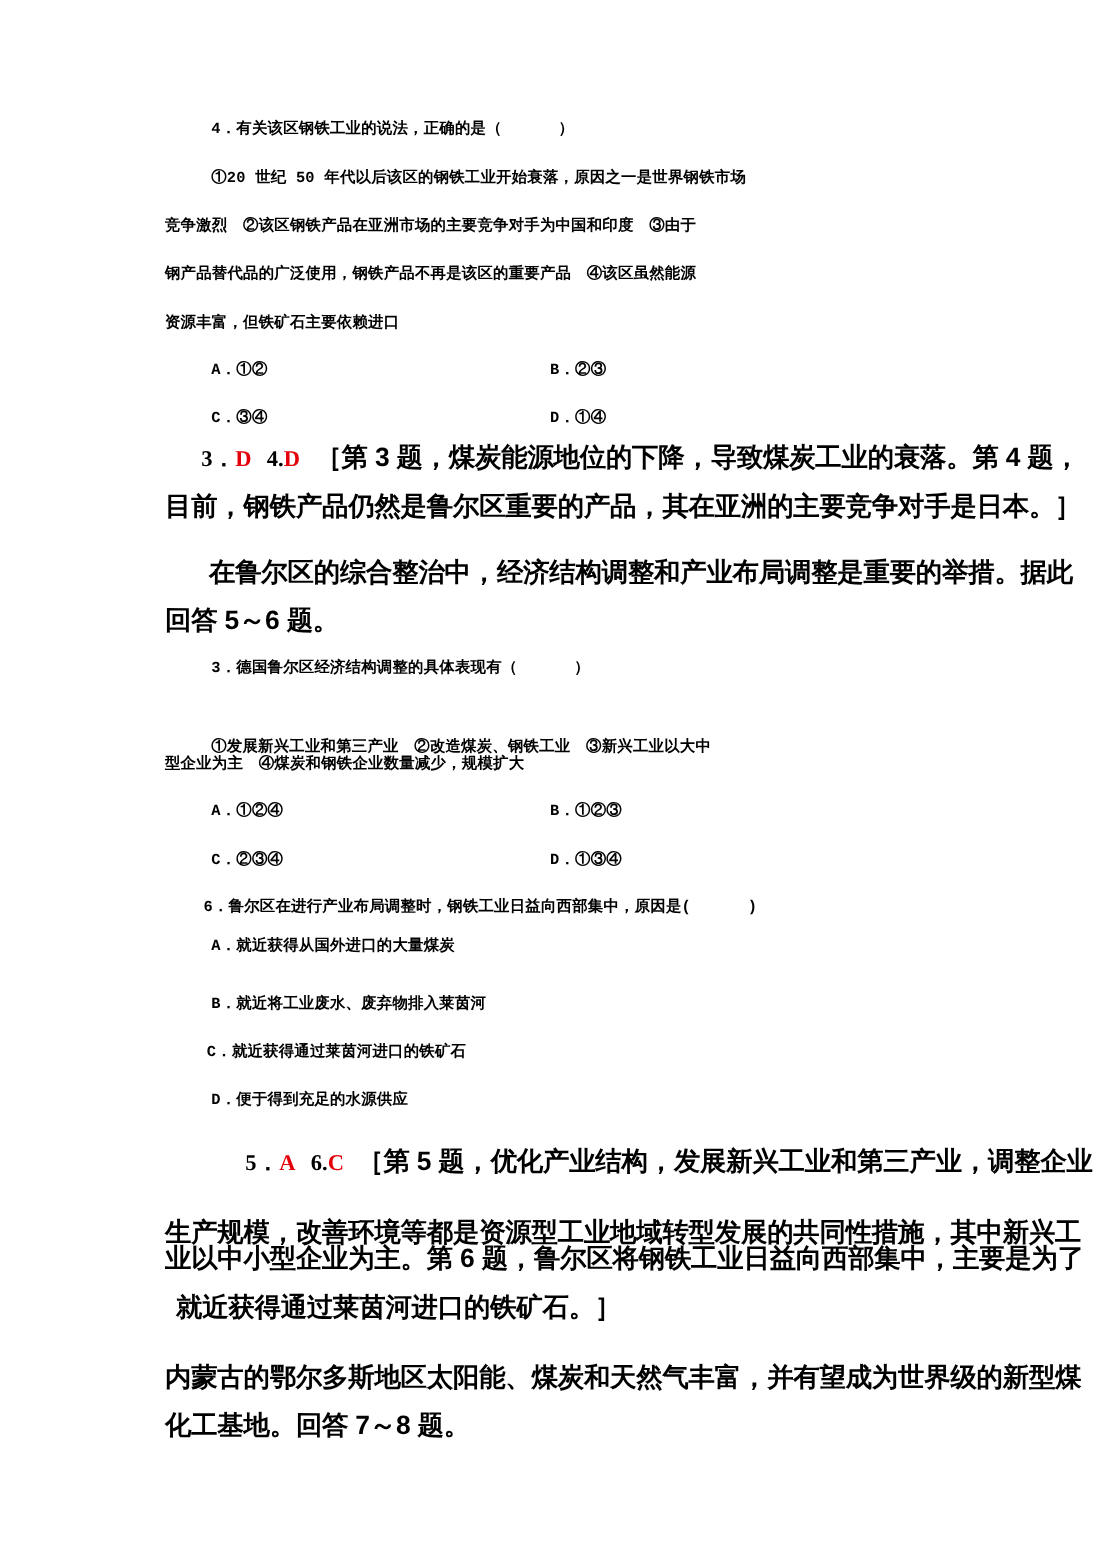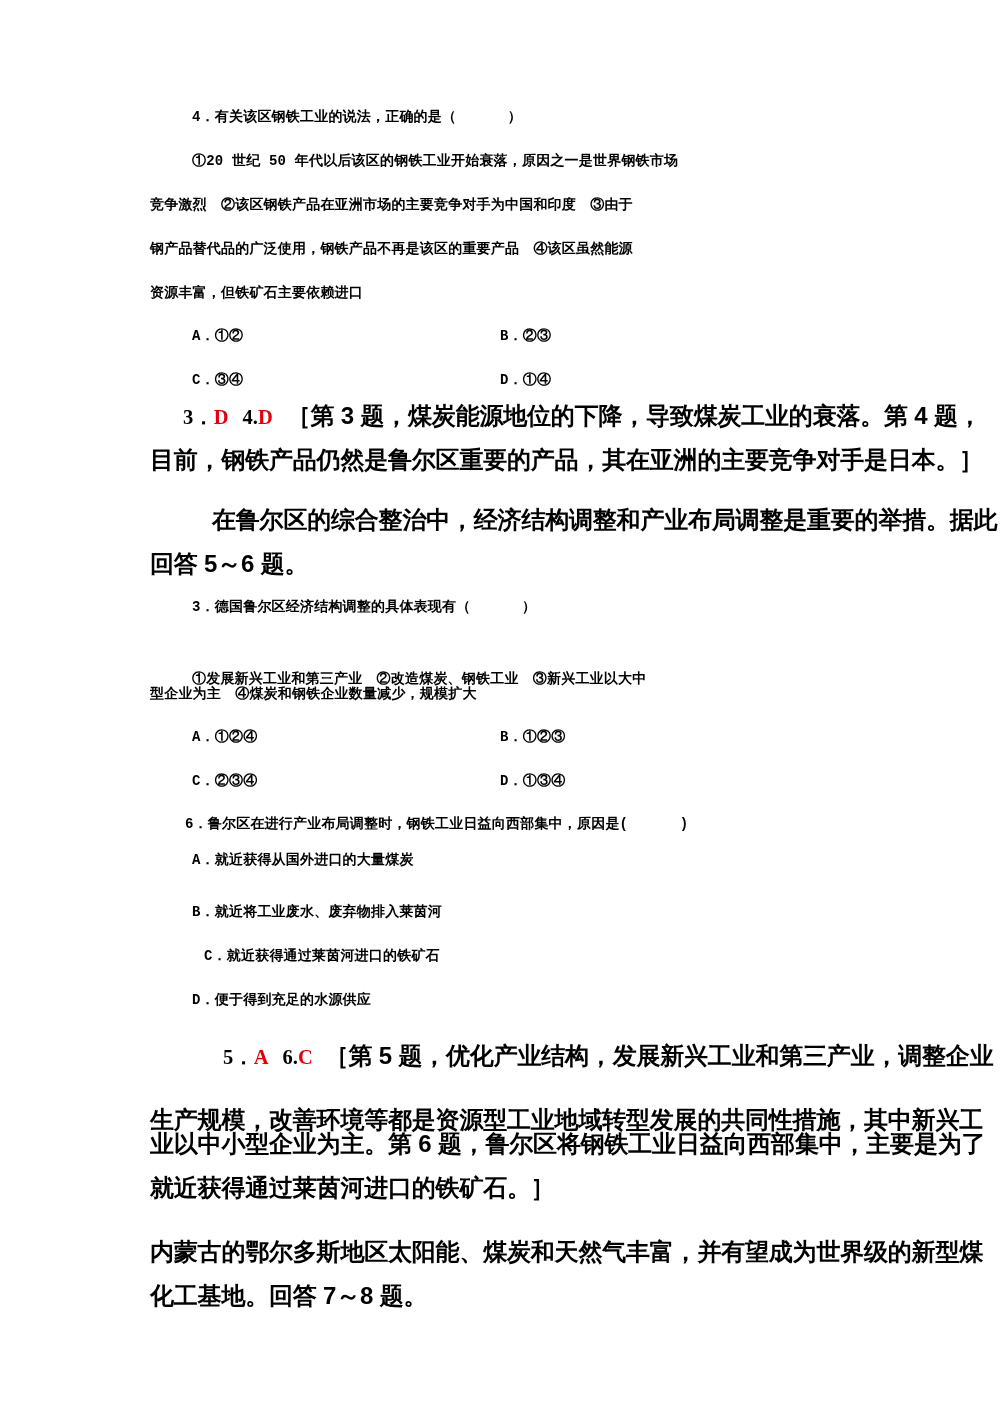--- a/index.html
+++ b/index.html
@@ -58,39 +58,39 @@
   <div class="blk song" style="left:150px; top:284px;">资源丰富，但铁矿石主要依赖进口</div>
 
   <div class="blk song opt-col-a" style="top:327px;">A．①②</div>
   <div class="blk song opt-col-b" style="top:327px;">B．②③</div>
   <div class="blk song opt-col-a" style="top:371px;">C．③④</div>
   <div class="blk song opt-col-b" style="top:371px;">D．①④</div>
 
   <div class="blk" style="left:183px; top:400px;"><span class="ans-serif">3．</span><span class="red" style="font-size:20.5px;">D</span><span class="ans-serif" style="padding-left:14px;">4.</span><span class="red" style="font-size:20.5px;">D</span><span class="hei" style="padding-left:14px;">［第 3 题，煤炭能源地位的下降，导致煤炭工业的衰落。第 4 题，</span></div>
   <div class="blk hei" style="left:150px; top:444px;">目前，钢铁产品仍然是鲁尔区重要的产品，其在亚洲的主要竞争对手是日本。］</div>
 
-  <div class="blk hei" style="left:190px; top:504px;margin-left:22px;">在鲁尔区的综合整治中，经济结构调整和产业布局调整是重要的举措。据此</div>
+  <div class="blk hei" style="left:190px; top:504px;">在鲁尔区的综合整治中，经济结构调整和产业布局调整是重要的举措。据此</div>
   <div class="blk hei" style="left:150px; top:548px;">回答 5～6 题。</div>
 
   <div class="blk song" style="left:192px; top:598px;">3．德国鲁尔区经济结构调整的具体表现有（      ）</div>
   <div class="blk song" style="left:192px; top:670px;">①发展新兴工业和第三产业　②改造煤炭、钢铁工业　③新兴工业以大中</div>
   <div class="blk song" style="left:150px; top:685px;">型企业为主　④煤炭和钢铁企业数量减少，规模扩大</div>
 
   <div class="blk song opt-col-a" style="top:728px;">A．①②④</div>
   <div class="blk song opt-col-b" style="top:728px;">B．①②③</div>
   <div class="blk song opt-col-a" style="top:772px;">C．②③④</div>
   <div class="blk song opt-col-b" style="top:772px;">D．①③④</div>
 
   <div class="blk song" style="left:185px; top:815px;">6．鲁尔区在进行产业布局调整时，钢铁工业日益向西部集中，原因是(      )</div>
   <div class="blk song" style="left:192px; top:851px;">A．就近获得从国外进口的大量煤炭</div>
   <div class="blk song" style="left:192px; top:903px;">B．就近将工业废水、废弃物排入莱茵河</div>
-  <div class="blk song" style="left:204px; top:947px;text-align:right;">C．就近获得通过莱茵河进口的铁矿石</div>
+  <div class="blk song" style="left:188px; top:947px;text-align:right;">C．就近获得通过莱茵河进口的铁矿石</div>
   <div class="blk song" style="left:192px; top:991px;">D．便于得到充足的水源供应</div>
 
   <div class="blk" style="left:183px; top:1040px;margin-left:40px;"><span class="ans-serif">5．</span><span class="red" style="font-size:20.5px;">A</span><span class="ans-serif" style="padding-left:14px;">6.</span><span class="red" style="font-size:20.5px;">C</span><span class="hei" style="padding-left:12px;">［第 5 题，优化产业结构，发展新兴工业和第三产业，调整企业</span></div>
   <div class="blk hei" style="left:150px; top:1104px;">生产规模，改善环境等都是资源型工业地域转型发展的共同性措施，其中新兴工</div>
   <div class="blk hei" style="left:150px; top:1128px;">业以中小型企业为主。第 6 题，鲁尔区将钢铁工业日益向西部集中，主要是为了</div>
-  <div class="blk hei" style="left:150px; top:1172px;">就近获得通过莱茵河进口的铁矿石。］</div>
+  <div class="blk hei" style="left:160px; top:1172px;">就近获得通过莱茵河进口的铁矿石。］</div>
 
   <div class="blk hei" style="left:150px; top:1236px;">内蒙古的鄂尔多斯地区太阳能、煤炭和天然气丰富，并有望成为世界级的新型煤</div>
   <div class="blk hei" style="left:150px; top:1280px;">化工基地。回答 7～8 题。</div>
 
 </div>
 
 </body></html>

